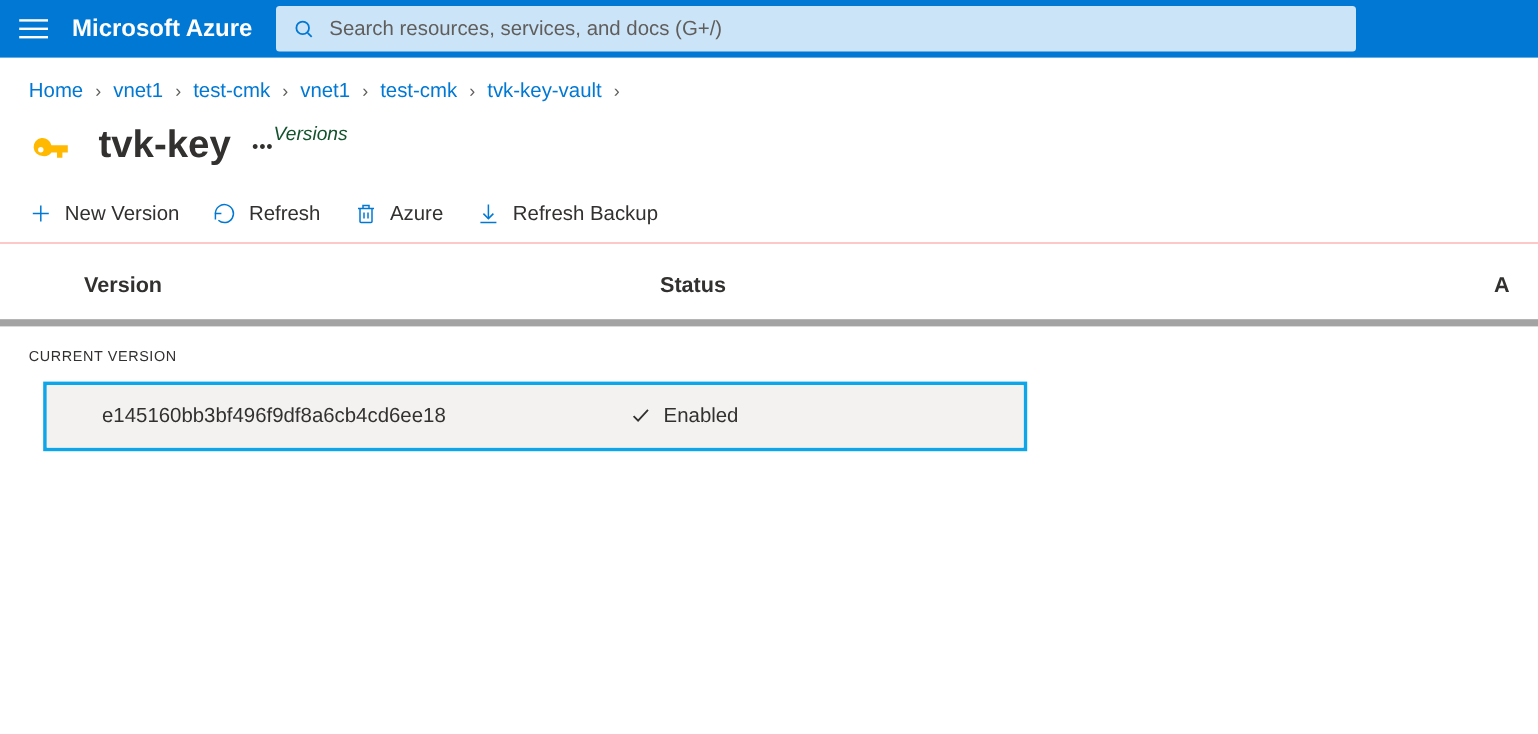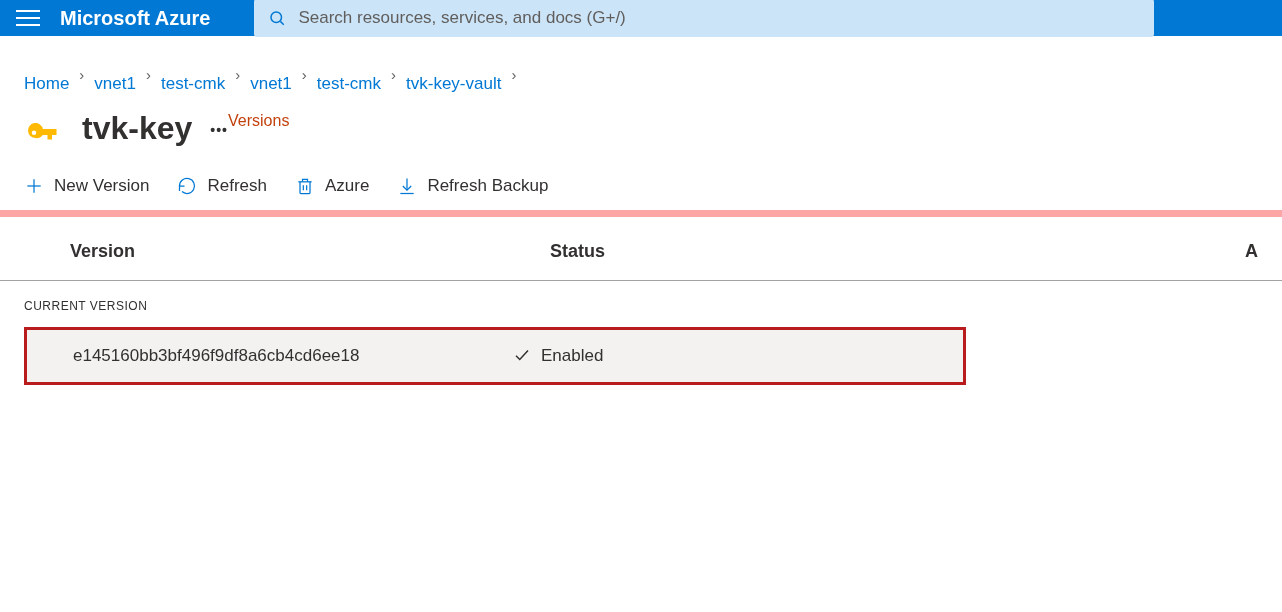--- a/index.html
+++ b/index.html
@@ -9,21 +9,21 @@
       font-family: 'Segoe UI', Tahoma, Geneva, Verdana, sans-serif;
     }
     body {
       background: #ffffff;
       width: 1282px;
       height: 612px;
       overflow: hidden;
     }
     .top-bar {
       background: #0078d4;
-      height: 36px;
+      height: 48px;
       display: flex;
       align-items: center;
       padding: 0 16px;
       gap: 20px;
     }
     .hamburger {
       width: 24px;
       height: 24px;
       display: flex;
       flex-direction: column;
@@ -38,21 +38,20 @@
       width: 100%;
     }
     .brand {
       color: #ffffff;
       font-size: 20px;
       font-weight: 600;
       white-space: nowrap;
     }
     .search-wrap {
       flex: 1;
-      margin-left: 24px;
     }
     .search-box {
       background: #cce4f7;
       height: 38px;
       border-radius: 3px;
       display: flex;
       align-items: center;
       padding: 0 14px;
       gap: 12px;
       width: 100%;
@@ -79,21 +78,20 @@
       align-items: center;
       gap: 10px;
       padding: 18px 24px 6px 24px;
       font-size: 17px;
       color: #0078d4;
     }
     .breadcrumb a {
       color: #0078d4;
       text-decoration: none;
       cursor: pointer;
-      margin-top: 20px;
     }
     .breadcrumb .chevron {
       color: #605e5c;
       font-size: 15px;
     }
     .page-header {
       display: flex;
       align-items: flex-start;
       gap: 20px;
       padding: 10px 24px 18px 24px;
@@ -120,29 +118,30 @@
     }
     .title-more {
       font-size: 14px;
       color: #323130;
       letter-spacing: 1px;
       cursor: pointer;
       margin-top: 2px;
     }
     .subtitle {
       font-size: 16px;
-      color: #c2410c;
+      color: #14532d;
       margin-top: 2px;
+      font-style: italic;
     }
     .toolbar {
       display: flex;
       align-items: center;
       gap: 28px;
       padding: 4px 24px 14px 24px;
-      border-bottom: 7px solid #fca5a5;
+      border-bottom: 1px solid #fca5a5;
     }
     .toolbar-btn {
       display: flex;
       align-items: center;
       gap: 10px;
       color: #323130;
       font-size: 17px;
       cursor: pointer;
       background: none;
       border: none;
@@ -154,43 +153,43 @@
     }
     .table-area {
       padding: 24px 0 0 0;
     }
     .table-header {
       display: flex;
       padding: 0 24px 18px 70px;
       font-size: 18px;
       color: #323130;
       font-weight: 600;
-      border-bottom: 1px solid #a3a3a3;
+      border-bottom: 6px solid #a3a3a3;
     }
     .col-version {
       flex: 0 0 480px;
     }
     .col-status {
       flex: 0 0 480px;
     }
     .col-last {
       flex: 1;
       text-align: right;
     }
     .section-label {
       font-size: 12px;
       color: #323130;
       font-weight: 400;
       letter-spacing: 0.5px;
       padding: 18px 0 14px 24px;
     }
     .highlight-box {
-      border: 3px solid #b91c1c;
-      margin: 0 0 0 24px;
-      width: 942px;
+      border: 3px solid #0ea5e9;
+      margin: 0 0 0 36px;
+      width: 820px;
     }
     .version-row {
       display: flex;
       align-items: center;
       background: #f3f2f1;
       padding: 16px 20px 16px 46px;
       font-size: 17px;
       color: #323130;
     }
     .version-id {

